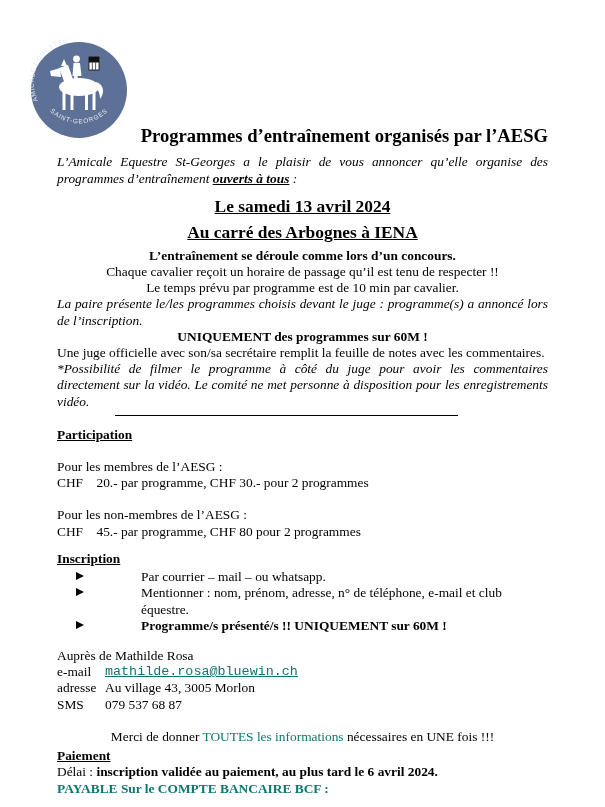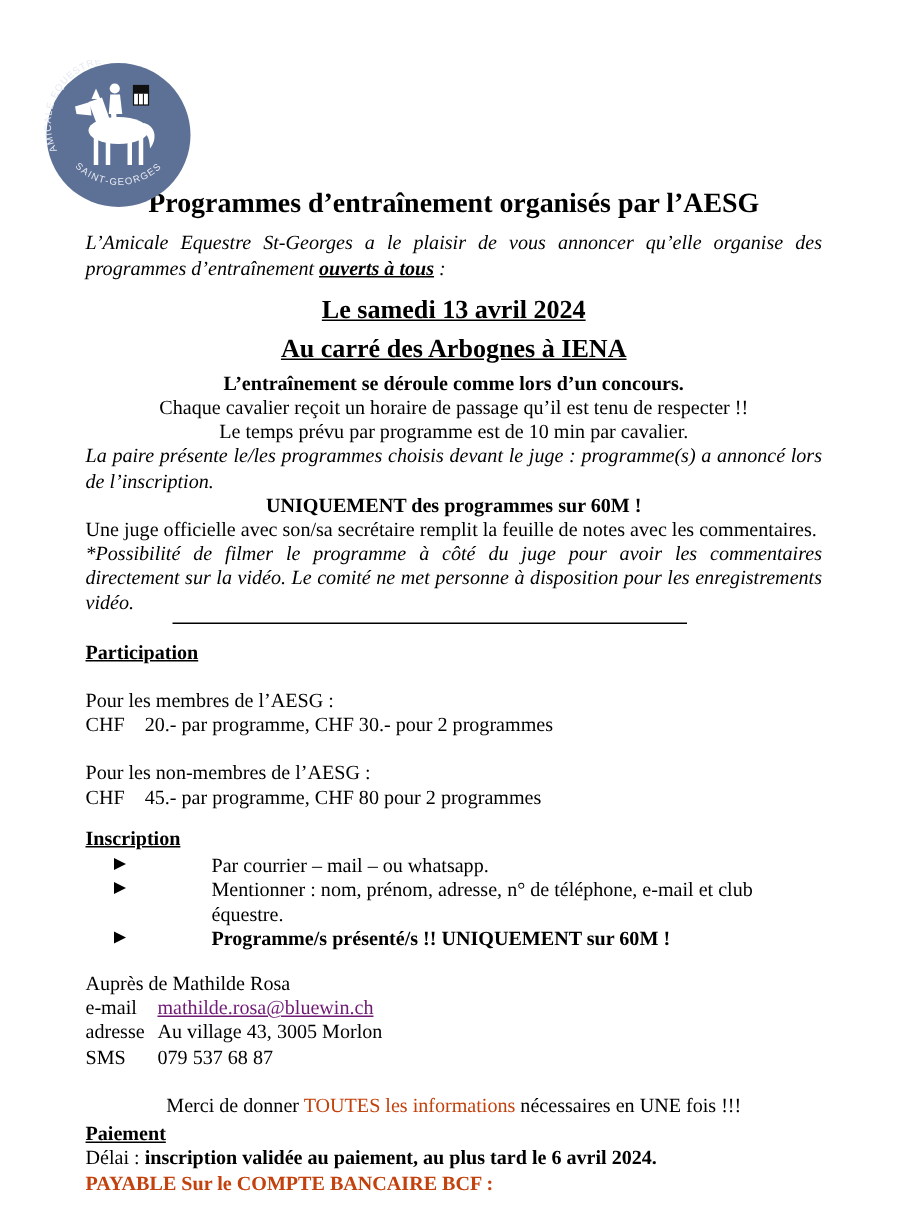--- a/index.html
+++ b/index.html
@@ -12,38 +12,38 @@
     overflow:hidden;
   }
   .logo{position:absolute;left:29px;top:40px;width:100px;height:100px;}
   .content{padding:0 57px;}
   .b{font-weight:bold;}
   .i{font-style:italic;}
   .u{text-decoration:underline;}
   .center{text-align:center;}
   .just{text-align:justify;font-style:italic;}
   .pre{white-space:pre-wrap;}
-  .red{color:#c2410c;}
-  h1{font-size:18.6px;font-weight:bold;text-align:center;margin:126px 0 0;line-height:1.1;}
+  .red{color:#0f766e;}
+  h1{font-size:18.6px;font-weight:bold;text-align:right;margin:126px 0 0;line-height:1.1;}
   h2{font-size:17.4px;font-weight:bold;text-align:center;text-decoration:underline;margin:9px 0 0;line-height:1.2;}
   h3{font-size:13.4px;font-weight:bold;text-decoration:underline;margin:11px 0 0;display:inline-block;}
   p{margin:0;}
   .mt8{margin-top:8px;}
   .mt5{margin-top:5px;text-align:center;}
   .mt14{margin-top:14px;}
   .mt16{margin-top:16px;}
   .sep-line{height:0;border-top:1.6px solid #000;width:343px;margin:5px 0 0 58px;}
   .blockline{display:block;}
   ul.arrows{list-style:none;margin:2px 0 0;padding:0;}
   ul.arrows li{display:flex;align-items:baseline;margin:0;gap:44px;}
   .tri{flex:none;width:0;height:0;margin:0 13px 0 19px;position:relative;top:-1px;
        border-left:8px solid #000;border-top:4.5px solid transparent;border-bottom:4.5px solid transparent;}
   .crow{display:flex;}
   .clabel{width:48px;flex:none;}
-  .link{color:#701a75;text-decoration:underline;cursor:pointer;}
+  .link{color:#0f766e;text-decoration:underline;cursor:pointer;font-family:Liberation Mono, monospace;}
 </style>
 </head>
 <body>
 
 <div class="page">
 
   <div class="logo">
     <svg viewBox="0 0 100 100" width="100" height="100" xmlns="http://www.w3.org/2000/svg">
       <defs>
         <path id="arcTop" d="M 11,64 A 40,40 0 0 1 80,21" fill="none"></path>

